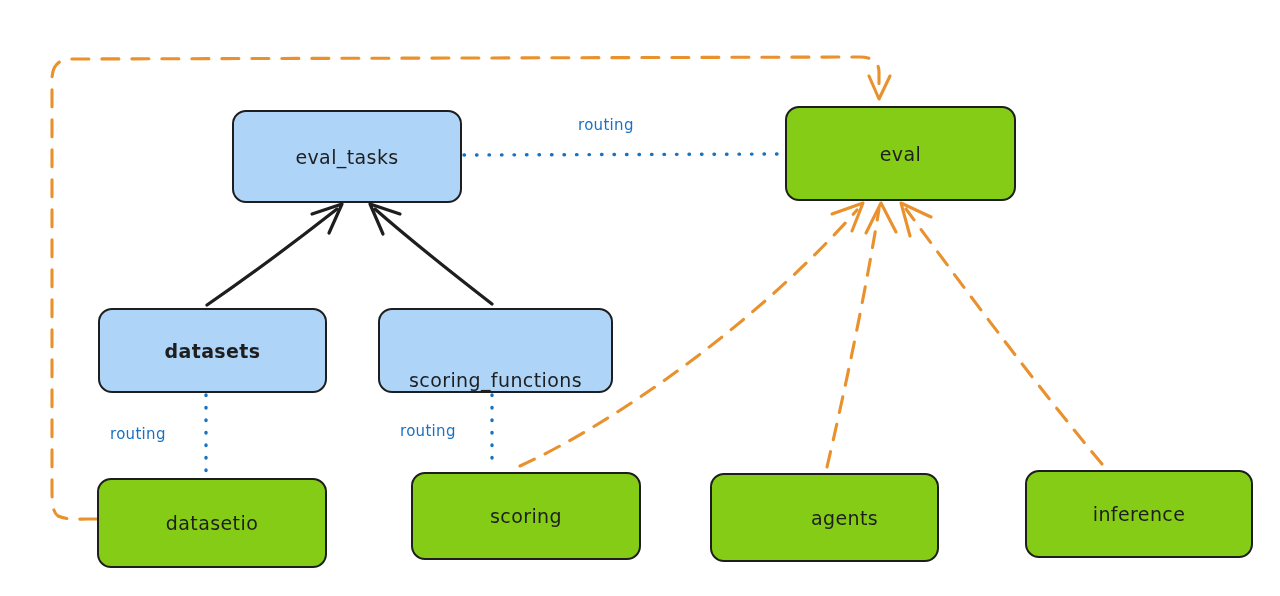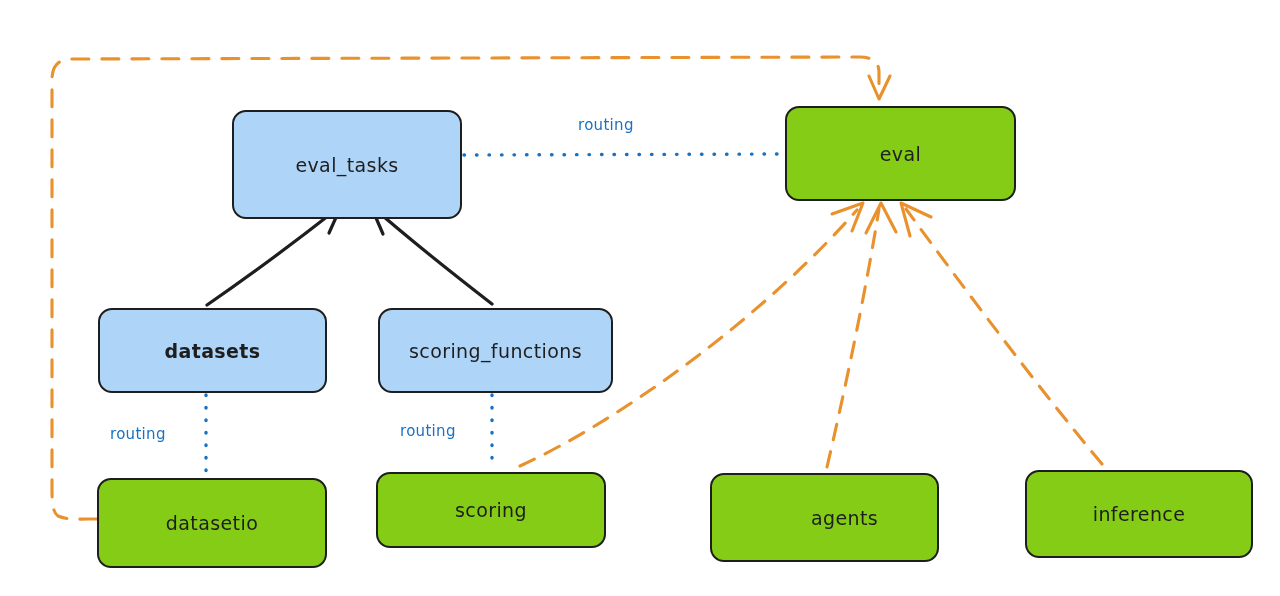--- a/index.html
+++ b/index.html
@@ -101,41 +101,41 @@
 
     <g>
       <path d="M 206 395 L 206 476" fill="none" stroke="#1971c2" stroke-width="3.4" stroke-linecap="round" stroke-dasharray="0.5 12"></path>
     </g>
 
     <g>
       <path d="M 492 395 L 492 470" fill="none" stroke="#1971c2" stroke-width="3.4" stroke-linecap="round" stroke-dasharray="0.5 12"></path>
     </g>
   </svg>
 
-  <div class="node blue" style="left:232px; top:110px; width:230px; height:109px;">
+  <div class="node blue" style="left:232px; top:110px; width:230px; height:93px;">
     <span class="node-label">eval_tasks</span>
   </div>
 
   <div class="node green" style="left:785px; top:106px; width:231px; height:95px;">
     <span class="node-label">eval</span>
   </div>
 
   <div class="node blue" style="left:98px; top:308px; width:229px; height:85px;font-weight:bold;">
     <span class="node-label">datasets</span>
   </div>
 
-  <div class="node blue" style="left:378px; top:308px; width:235px; height:85px;">
+  <div class="node blue" style="left:378px; top:308px; width:235px; height:85px;align-items:flex-end;">
     <span class="node-label">scoring_functions</span>
   </div>
 
   <div class="node green" style="left:97px; top:478px; width:230px; height:90px;">
     <span class="node-label">datasetio</span>
   </div>
 
-  <div class="node green" style="left:376px; top:472px; width:230px; height:76px;">
+  <div class="node green" style="left:411px; top:472px; width:230px; height:88px;">
     <span class="node-label">scoring</span>
   </div>
 
   <div class="node green" style="left:710px; top:473px; width:229px; height:89px;padding-left:40px;">
     <span class="node-label">agents</span>
   </div>
 
   <div class="node green" style="left:1025px; top:470px; width:228px; height:88px;text-align:right;">
     <span class="node-label">inference</span>
   </div>

